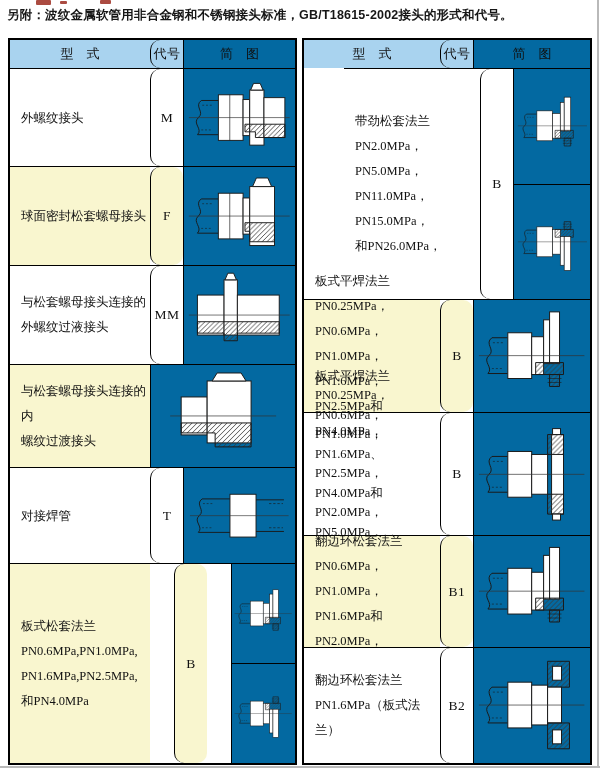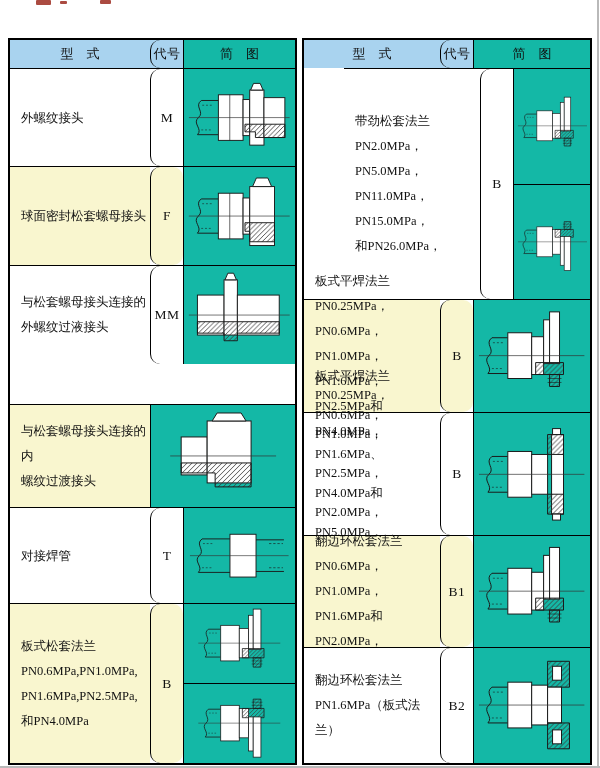--- a/index.html
+++ b/index.html
@@ -16,40 +16,41 @@
   .half-right{left:302px;width:290px;}
 
   .hrow{display:flex;flex:0 0 auto;box-sizing:border-box;border-top:1.5px solid #000;min-height:0;}
   .hrow:first-child{border-top:none;}
   .hrow.header{background:var(--hdr,#a9d3ef);}
   .cell{box-sizing:border-box;display:flex;min-width:0;}
   .cell-type{flex:0 0 var(--wt,140px);flex-direction:column;justify-content:center;
         align-items:flex-end;padding:4px 4px 4px 11px;font-size:12.5px;}
   .cell-code{flex:0 0 var(--wc,33px);border-left:1.5px solid #000;align-items:center;
         justify-content:center;font-size:13.5px;letter-spacing:.5px;border-radius:10px;}
-  .cell-diagram{flex:1 1 auto;border-left:1.5px solid #000;flex-direction:column;background:#14b8a6;}
+  .cell-diagram{flex:1 1 auto;border-left:1.5px solid #000;flex-direction:column;background:#0369a1;}
   .hrow.header .cell{align-items:center;justify-content:center;padding:0;font-size:13px;}
   .hl{background:var(--hl,#f9f6cf);}
   .type-line{display:block;width:100%;}
 
   .dwrap{flex:1 1 0;display:flex;align-items:center;justify-content:center;min-height:0;overflow:hidden;}
   .dwrap + .dwrap{border-top:1.5px solid #000;}
   .dwrap svg{width:96%;height:94%;}
 
   .edge-right{position:absolute;top:0;right:1px;width:2px;height:768px;background:#b9b9b9;}
   .edge-bottom{position:absolute;left:0;top:766px;width:600px;height:2px;background:#b9b9b9;}
 </style>
 </head>
 <body>
 
 <div class="page">
   <div class="artifact" style="left:36px;top:0;width:15px;height:5px"></div>
   <div class="artifact" style="left:60px;top:1px;width:7px;height:3px"></div>
   <div class="artifact" style="left:100px;top:0;width:11px;height:4px"></div>
 
+  <div class="doc-title">另附：波纹金属软管用非合金钢和不锈钢接头标准，GB/T18615-2002接头的形式和代号。</div>
 
   <div id="tables">
       <div class="half half-left" style="--wt: 140px;">
         <div class="hrow header" style="flex: 0 0 28px;">
           <div class="cell cell-type" style="flex-direction: row; align-items: center; justify-content: center; padding: 0px;">型　式</div>
           <div class="cell cell-code" style="flex-direction: row; align-items: center; justify-content: center; padding: 0px;">代号</div>
           <div class="cell cell-diagram" style="flex-direction: row; align-items: center; justify-content: center; padding: 0px;">简　图</div>
         </div>
         <div class="hrow" style="flex: 0 0 98px;">
           <div class="cell cell-type" style="line-height: 16px;">
@@ -123,21 +124,21 @@
                 <rect x="12" y="27" width="28" height="42" fill="#fff" stroke="#1a1a1a" stroke-width="1"></rect>
                 <rect x="40" y="11" width="14" height="58" fill="#fff" stroke="#1a1a1a" stroke-width="1"></rect>
                 <polygon points="41,11 44,4 50,4 53,11" fill="#fff" stroke="#1a1a1a" stroke-width="1"></polygon>
                 <rect x="54" y="27" width="44" height="42" fill="#fff" stroke="#1a1a1a" stroke-width="1"></rect>
                 <polygon points="12,55 98,55 98,67 54,67 54,75 40,75 40,67 12,67" fill="url(#h2)" stroke="#1a1a1a" stroke-width="1"></polygon>
                 <line x1="3" y1="48" x2="109" y2="48" stroke="#333333" stroke-width="0.7"></line>
               </svg>
             </div>
           </div>
         </div>
-        <div class="hrow" style="flex: 0 0 103px; margin-top: 40px;">
+        <div class="hrow" style="flex: 0 0 103px;">
           <div class="cell cell-type hl" style="line-height: 25px;">
             <span class="type-line">与松套螺母接头连接的内</span>
             <span class="type-line">螺纹过渡接头</span>
           </div>
           <div class="cell cell-diagram">
             <div class="dwrap">
               <svg viewBox="0 0 112 96" preserveAspectRatio="xMidYMid meet">
                 <defs>
                   <pattern id="h3" width="5" height="5" patternUnits="userSpaceOnUse">
                     <path d="M-1,6 L6,-1 M-1,1 L1,-1 M4,6 L6,4" stroke="#3a3a3a" stroke-width="0.9" fill="none"></path>
@@ -171,21 +172,21 @@
                 <rect x="46" y="25" width="28" height="46" fill="#fff" stroke="#1a1a1a" stroke-width="1"></rect>
                 <line x1="74" y1="31" x2="104" y2="31" stroke="#1a1a1a" stroke-width="1"></line>
                 <line x1="74" y1="65" x2="104" y2="65" stroke="#1a1a1a" stroke-width="1"></line>
                 <line x1="88" y1="35" x2="103" y2="35" stroke="#1a1a1a" stroke-width="0.7" stroke-dasharray="2.5,2"></line>
                 <line x1="88" y1="61" x2="103" y2="61" stroke="#1a1a1a" stroke-width="0.7" stroke-dasharray="2.5,2"></line>
                 <line x1="3" y1="48" x2="109" y2="48" stroke="#333333" stroke-width="0.7"></line>
               </svg>
             </div>
           </div>
         </div>
-        <div class="hrow" style="flex: 1 1 199px;">
+        <div class="hrow" style="flex: 1 1 199px; gap: 24px;">
           <div class="cell cell-type hl" style="line-height: 25px;">
             <span class="type-line">板式松套法兰</span>
             <span class="type-line">PN0.6MPa,PN1.0MPa,</span>
             <span class="type-line">PN1.6MPa,PN2.5MPa,</span>
             <span class="type-line">和PN4.0MPa</span>
           </div>
           <div class="cell cell-code hl">B</div>
           <div class="cell cell-diagram">
             <div class="dwrap">
               <svg viewBox="0 0 112 96" preserveAspectRatio="xMidYMid meet">

